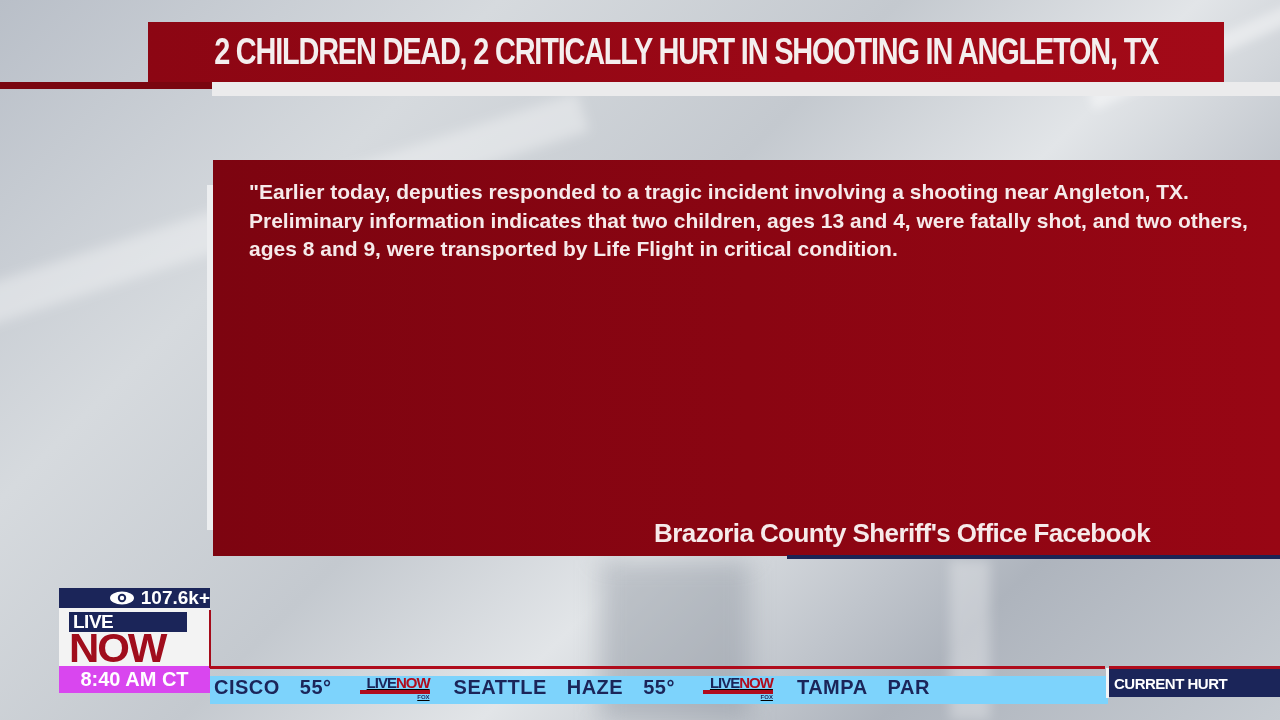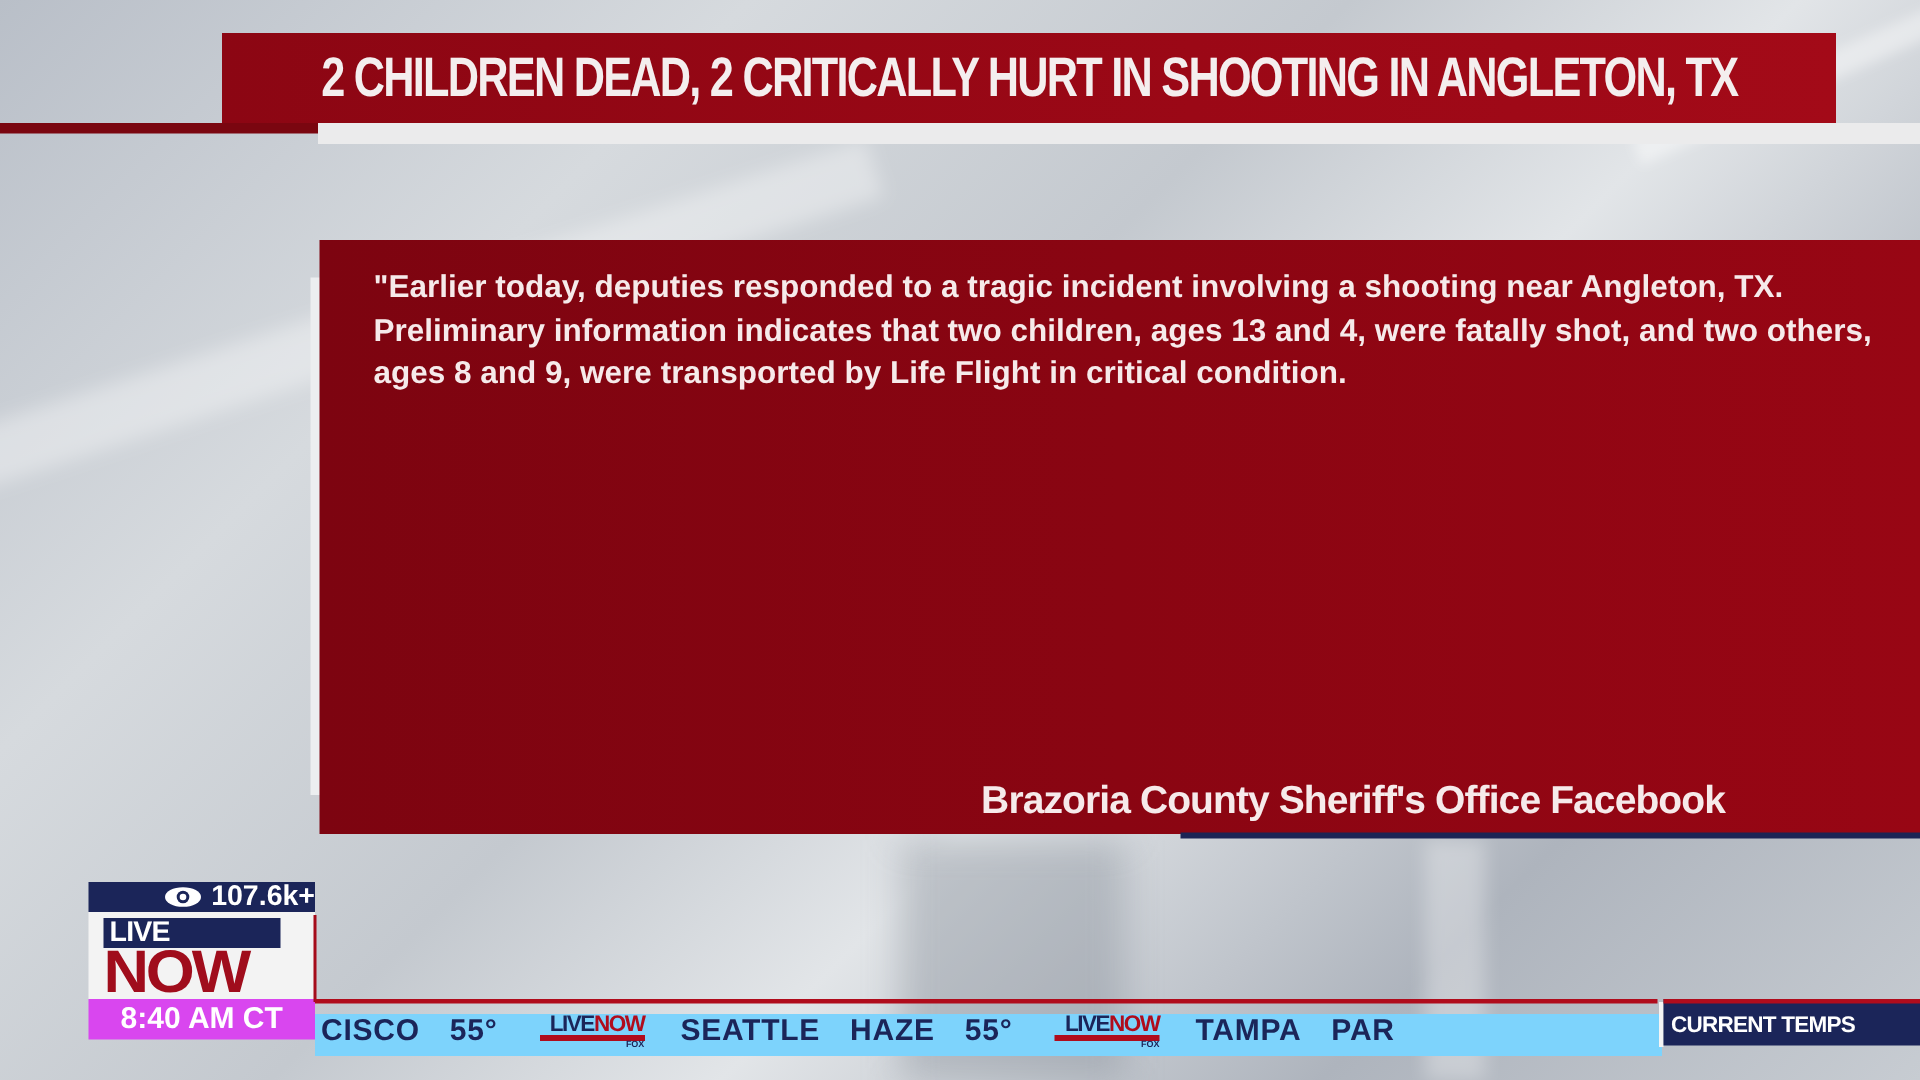--- a/index.html
+++ b/index.html
@@ -68,21 +68,21 @@
   .bug-right-edge { position: absolute; left: 209px; top: 610px; width: 2px; height: 58px; background: #a50b1a; }
 
   
   .ticker-topline { position: absolute; left: 210px; top: 666px; width: 895px; height: 3px; background: #b00c1c; }
   .ticker {
     position: absolute; left: 210px; top: 676px; width: 898px; height: 28px;
     background: #7dd3fc; overflow: hidden; white-space: nowrap;
     display: flex; 
   }
   .ticker-item { color: #1b2559; font-weight: bold; font-size: 20px; letter-spacing: 0.5px; margin-right: 20px; }
-  .ticker-logo { display: inline-flex; flex-direction: column; align-items: flex-end; margin: 0 24px 0 8px; }
+  .ticker-logo { display: inline-flex; flex-direction: column; align-items: flex-end; margin: 0 24px 0 8px; text-decoration: underline; }
   .ticker-logo-text { font-weight: bold; font-size: 15px; letter-spacing: -1px; line-height: 14px; }
   .ticker-logo-text .lv { color: #1b2559; }
   .ticker-logo-text .nw { color: #b00c1c; }
   .ticker-logo-bar { width: 70px; height: 4px; background: #b00c1c; }
   .ticker-logo-fox { font-size: 6px; color: #1b2559; font-weight: bold; line-height: 6px; }
   .ticker-divider { position: absolute; left: 1106px; top: 668px; width: 3px; height: 30px; background: #f4f4f4; }
   .current-temps {
     position: absolute; left: 1109px; top: 666px; width: 171px; height: 31px;
     background: #1b2559; border-top: 3px solid #b00c1c;
     color: #fff; font-weight: bold; font-size: 15px; letter-spacing: -0.5px;
@@ -143,13 +143,13 @@
   <span class="ticker-item">55°</span>
   <span class="ticker-logo">
     <span class="ticker-logo-text"><span class="lv">LIVE</span><span class="nw">NOW</span></span>
     <span class="ticker-logo-bar"></span>
     <span class="ticker-logo-fox">FOX</span>
   </span>
   <span class="ticker-item">TAMPA</span>
   <span class="ticker-item">PAR</span>
 </div>
 <div class="ticker-divider"></div>
-<div class="current-temps">CURRENT TEMPS</div>
+<div class="current-temps">CURRENT HURT</div>
 
 </body></html>

